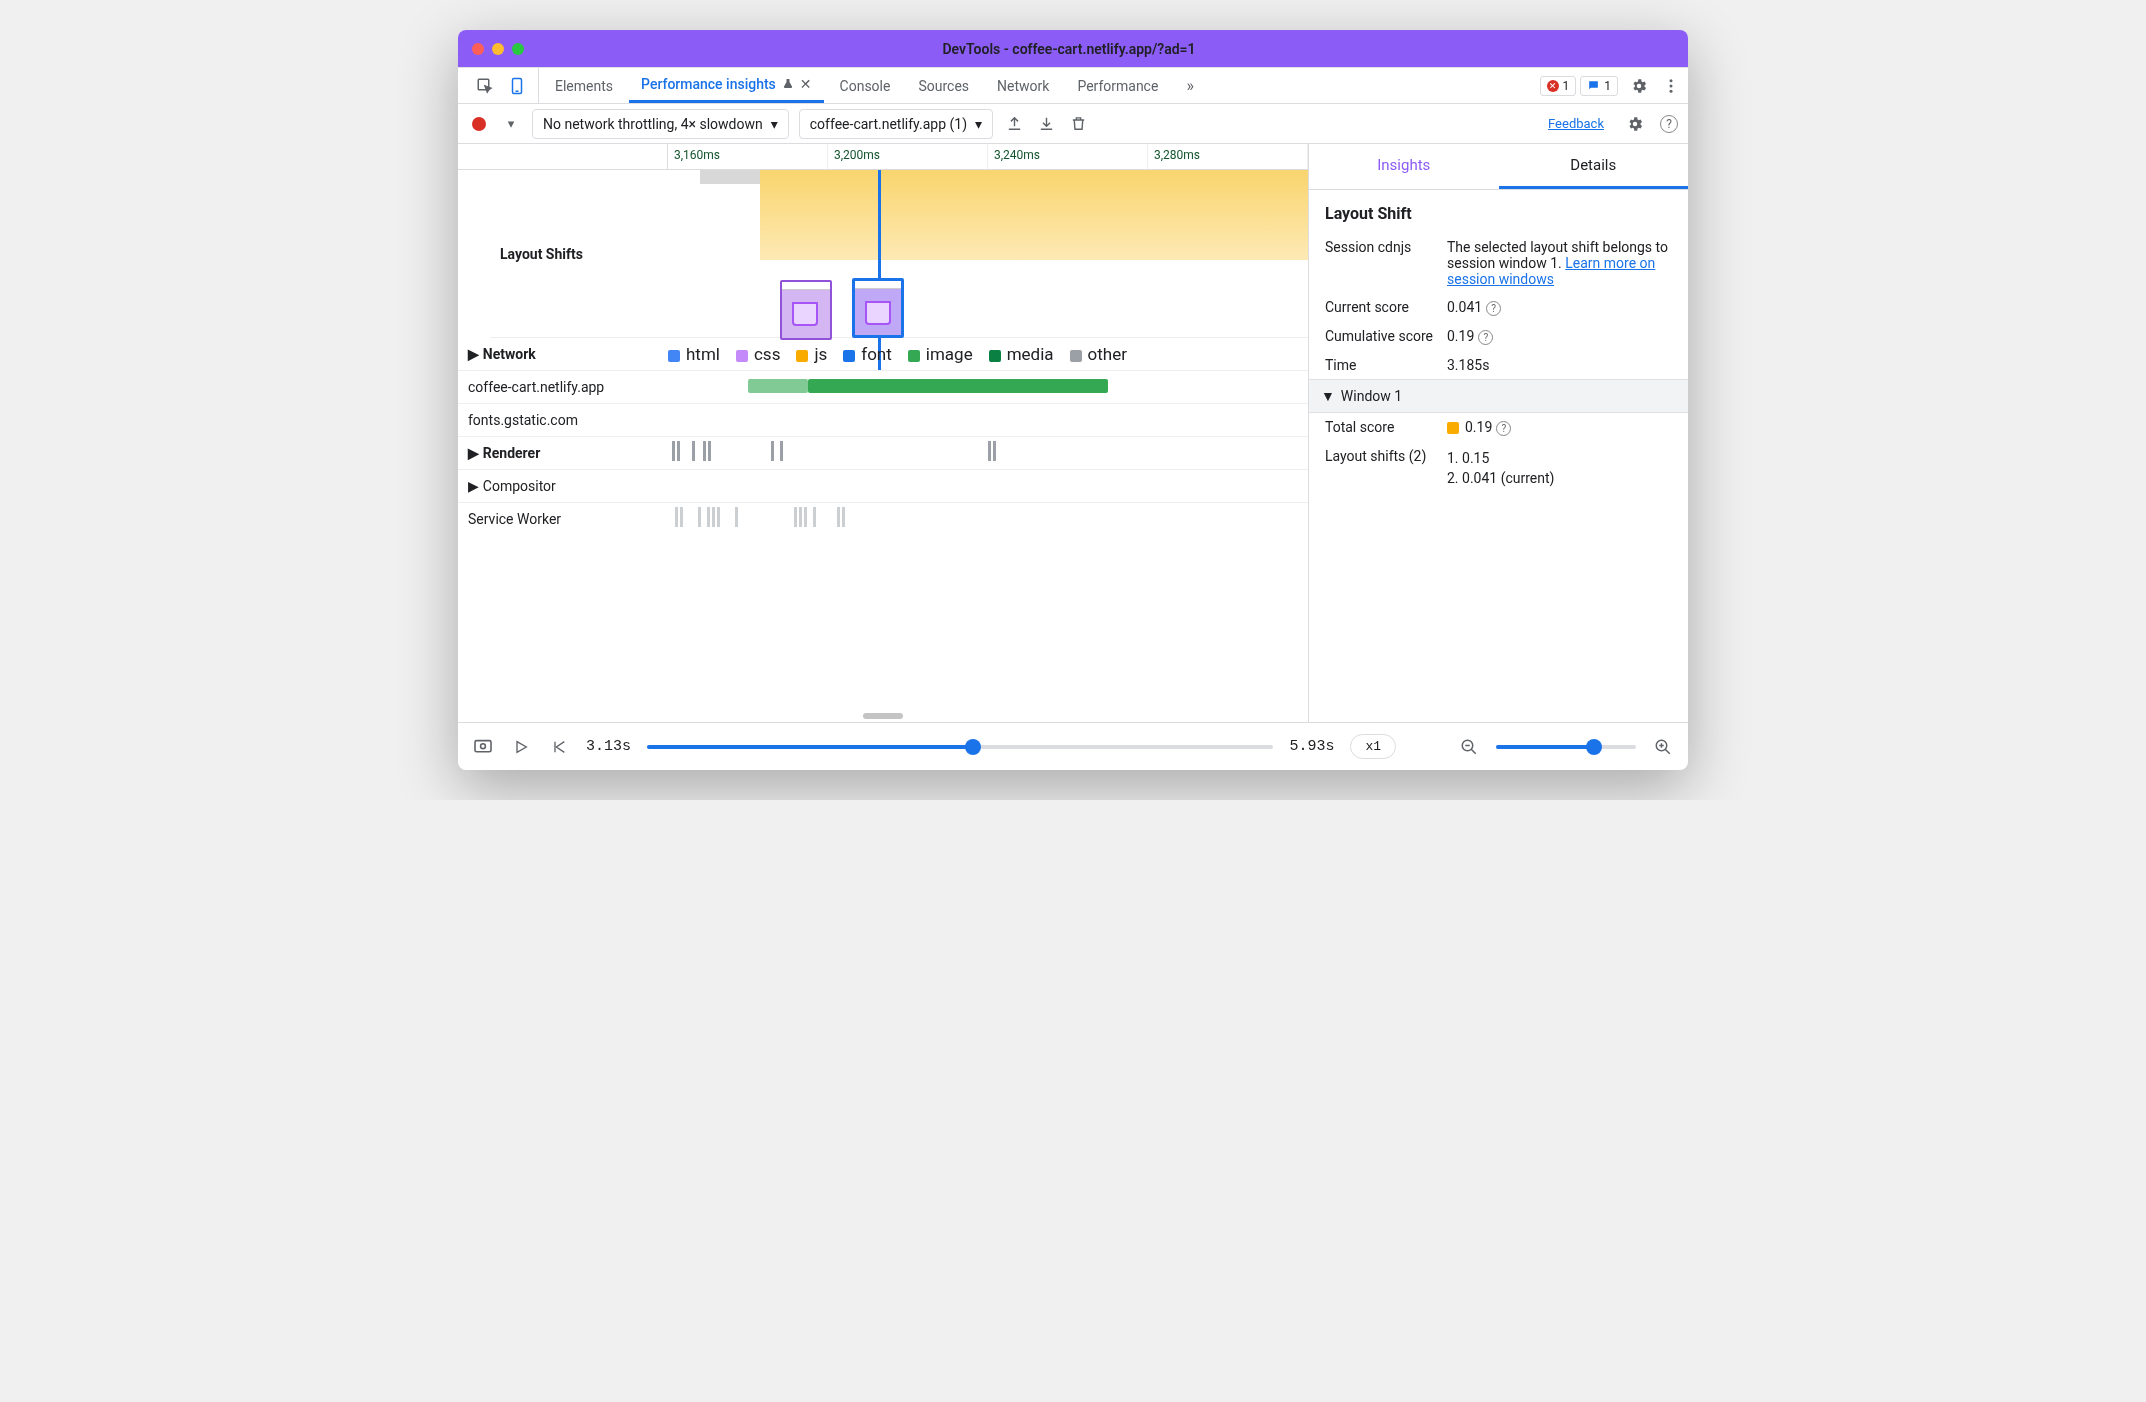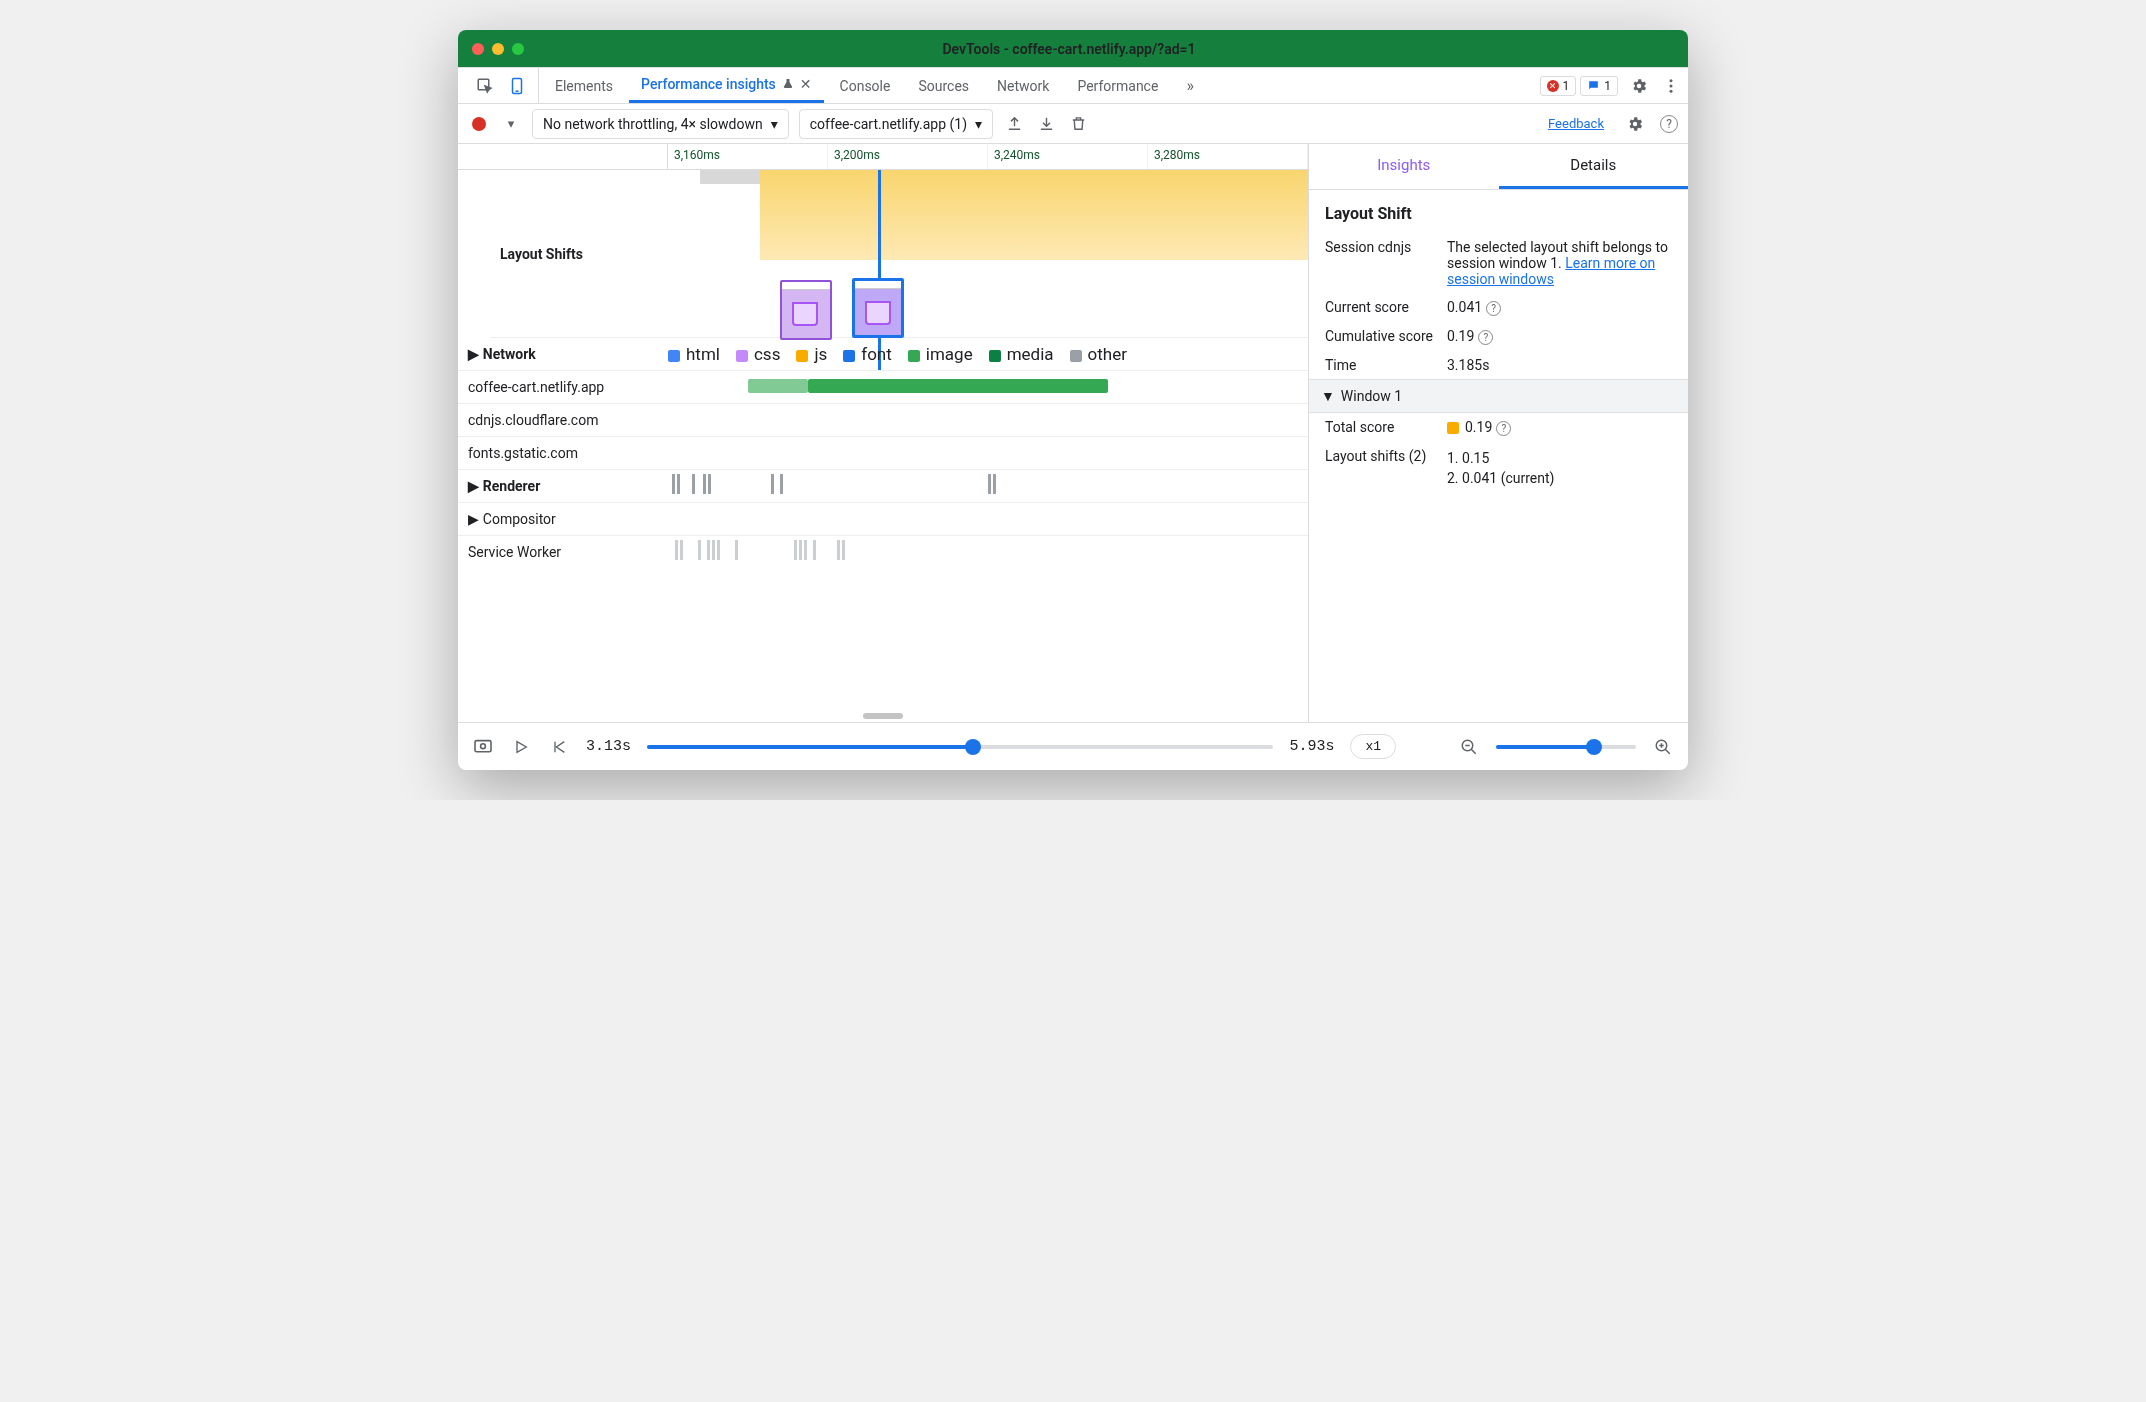--- a/index.html
+++ b/index.html
@@ -1,18 +1,18 @@
 <!DOCTYPE html>
 <html><head>
 <meta charset="utf-8">
 <style>
   * { box-sizing: border-box; margin: 0; padding: 0; }
   body { font-family: -apple-system, BlinkMacSystemFont, "Segoe UI", Roboto, sans-serif; font-size: 13px; color: #202124; background:#f0f0f0; }
   .window { width: 1230px; height: 740px; margin: 30px auto; background: #fff; border-radius: 8px; box-shadow: 0 18px 60px rgba(0,0,0,0.3); overflow: hidden; display:flex; flex-direction:column; position:relative;}
-  .titlebar { height: 38px; display:flex; align-items:center; padding: 0 14px; border-bottom: 1px solid #e0e0e0; background: #15803d; }
+  .titlebar { height: 38px; display:flex; align-items:center; padding: 0 14px; border-bottom: 1px solid #e0e0e0; background: #8b5cf6; }
   .traffic { display:flex; gap:8px; }
   .dot { width:12px; height:12px; border-radius:50%; }
   .dot.red{background:#ff5f57;} .dot.yellow{background:#febc2e;} .dot.green{background:#28c840;}
   .title { flex:1; text-align:center; font-weight:600; font-size:14px; }
   .tabs { height: 36px; display:flex; align-items:center; border-bottom:1px solid #dadce0; padding:0 6px; gap:4px;}
   .tabs .left-icons{display:flex; gap:10px; padding:0 10px; border-right:1px solid #dadce0; height:100%;align-items:center;}
   .tab { padding:0 12px; height:100%; display:flex; align-items:center; color:#5f6368; font-size:14px; cursor:pointer; gap:6px;}
   .tab.active { color:#1a73e8; border-bottom:3px solid #1a73e8; font-weight:500;}
   .spacer{flex:1;}
   .pill { display:flex; align-items:center; gap:4px; border:1px solid #dadce0; border-radius:3px; padding:2px 6px; font-size:12px;}
@@ -229,24 +229,20 @@
       </div>
       <div id="netrows">
           <div class="row">
             <div class="lab sub">coffee-cart.netlify.app</div>
             <div class="lane">
               <div class="netbar light" style="left:80px;width:60px;"></div>
               <div class="netbar" style="left:140px;width:300px;"></div>
             </div>
           </div>
           <div class="row">
-            <div class="lab sub">cdnjs.cloudflare.com</div>
-            <div class="lane"></div>
-          </div>
-          <div class="row">
             <div class="lab sub">fonts.gstatic.com</div>
             <div class="lane"></div>
           </div>
         </div>
 
       <div class="row">
         <div class="lab">▶ <span>Renderer</span></div>
         <div class="lane renderer-ticks">
           &nbsp;<span></span><span></span>&nbsp;&nbsp;&nbsp;<span></span>&nbsp;&nbsp;<span></span><span></span>&nbsp;&nbsp;&nbsp;&nbsp;&nbsp;&nbsp;&nbsp;&nbsp;&nbsp;&nbsp;&nbsp;&nbsp;&nbsp;&nbsp;&nbsp;&nbsp;&nbsp;&nbsp;<span></span>&nbsp;<span></span>&nbsp;&nbsp;&nbsp;&nbsp;&nbsp;&nbsp;&nbsp;&nbsp;&nbsp;&nbsp;&nbsp;&nbsp;&nbsp;&nbsp;&nbsp;&nbsp;&nbsp;&nbsp;&nbsp;&nbsp;&nbsp;&nbsp;&nbsp;&nbsp;&nbsp;&nbsp;&nbsp;&nbsp;&nbsp;&nbsp;&nbsp;&nbsp;&nbsp;&nbsp;&nbsp;&nbsp;&nbsp;&nbsp;&nbsp;&nbsp;&nbsp;&nbsp;&nbsp;&nbsp;&nbsp;&nbsp;&nbsp;&nbsp;&nbsp;&nbsp;&nbsp;&nbsp;&nbsp;&nbsp;&nbsp;&nbsp;&nbsp;&nbsp;&nbsp;&nbsp;&nbsp;&nbsp;&nbsp;<span></span><span></span>
         </div>

